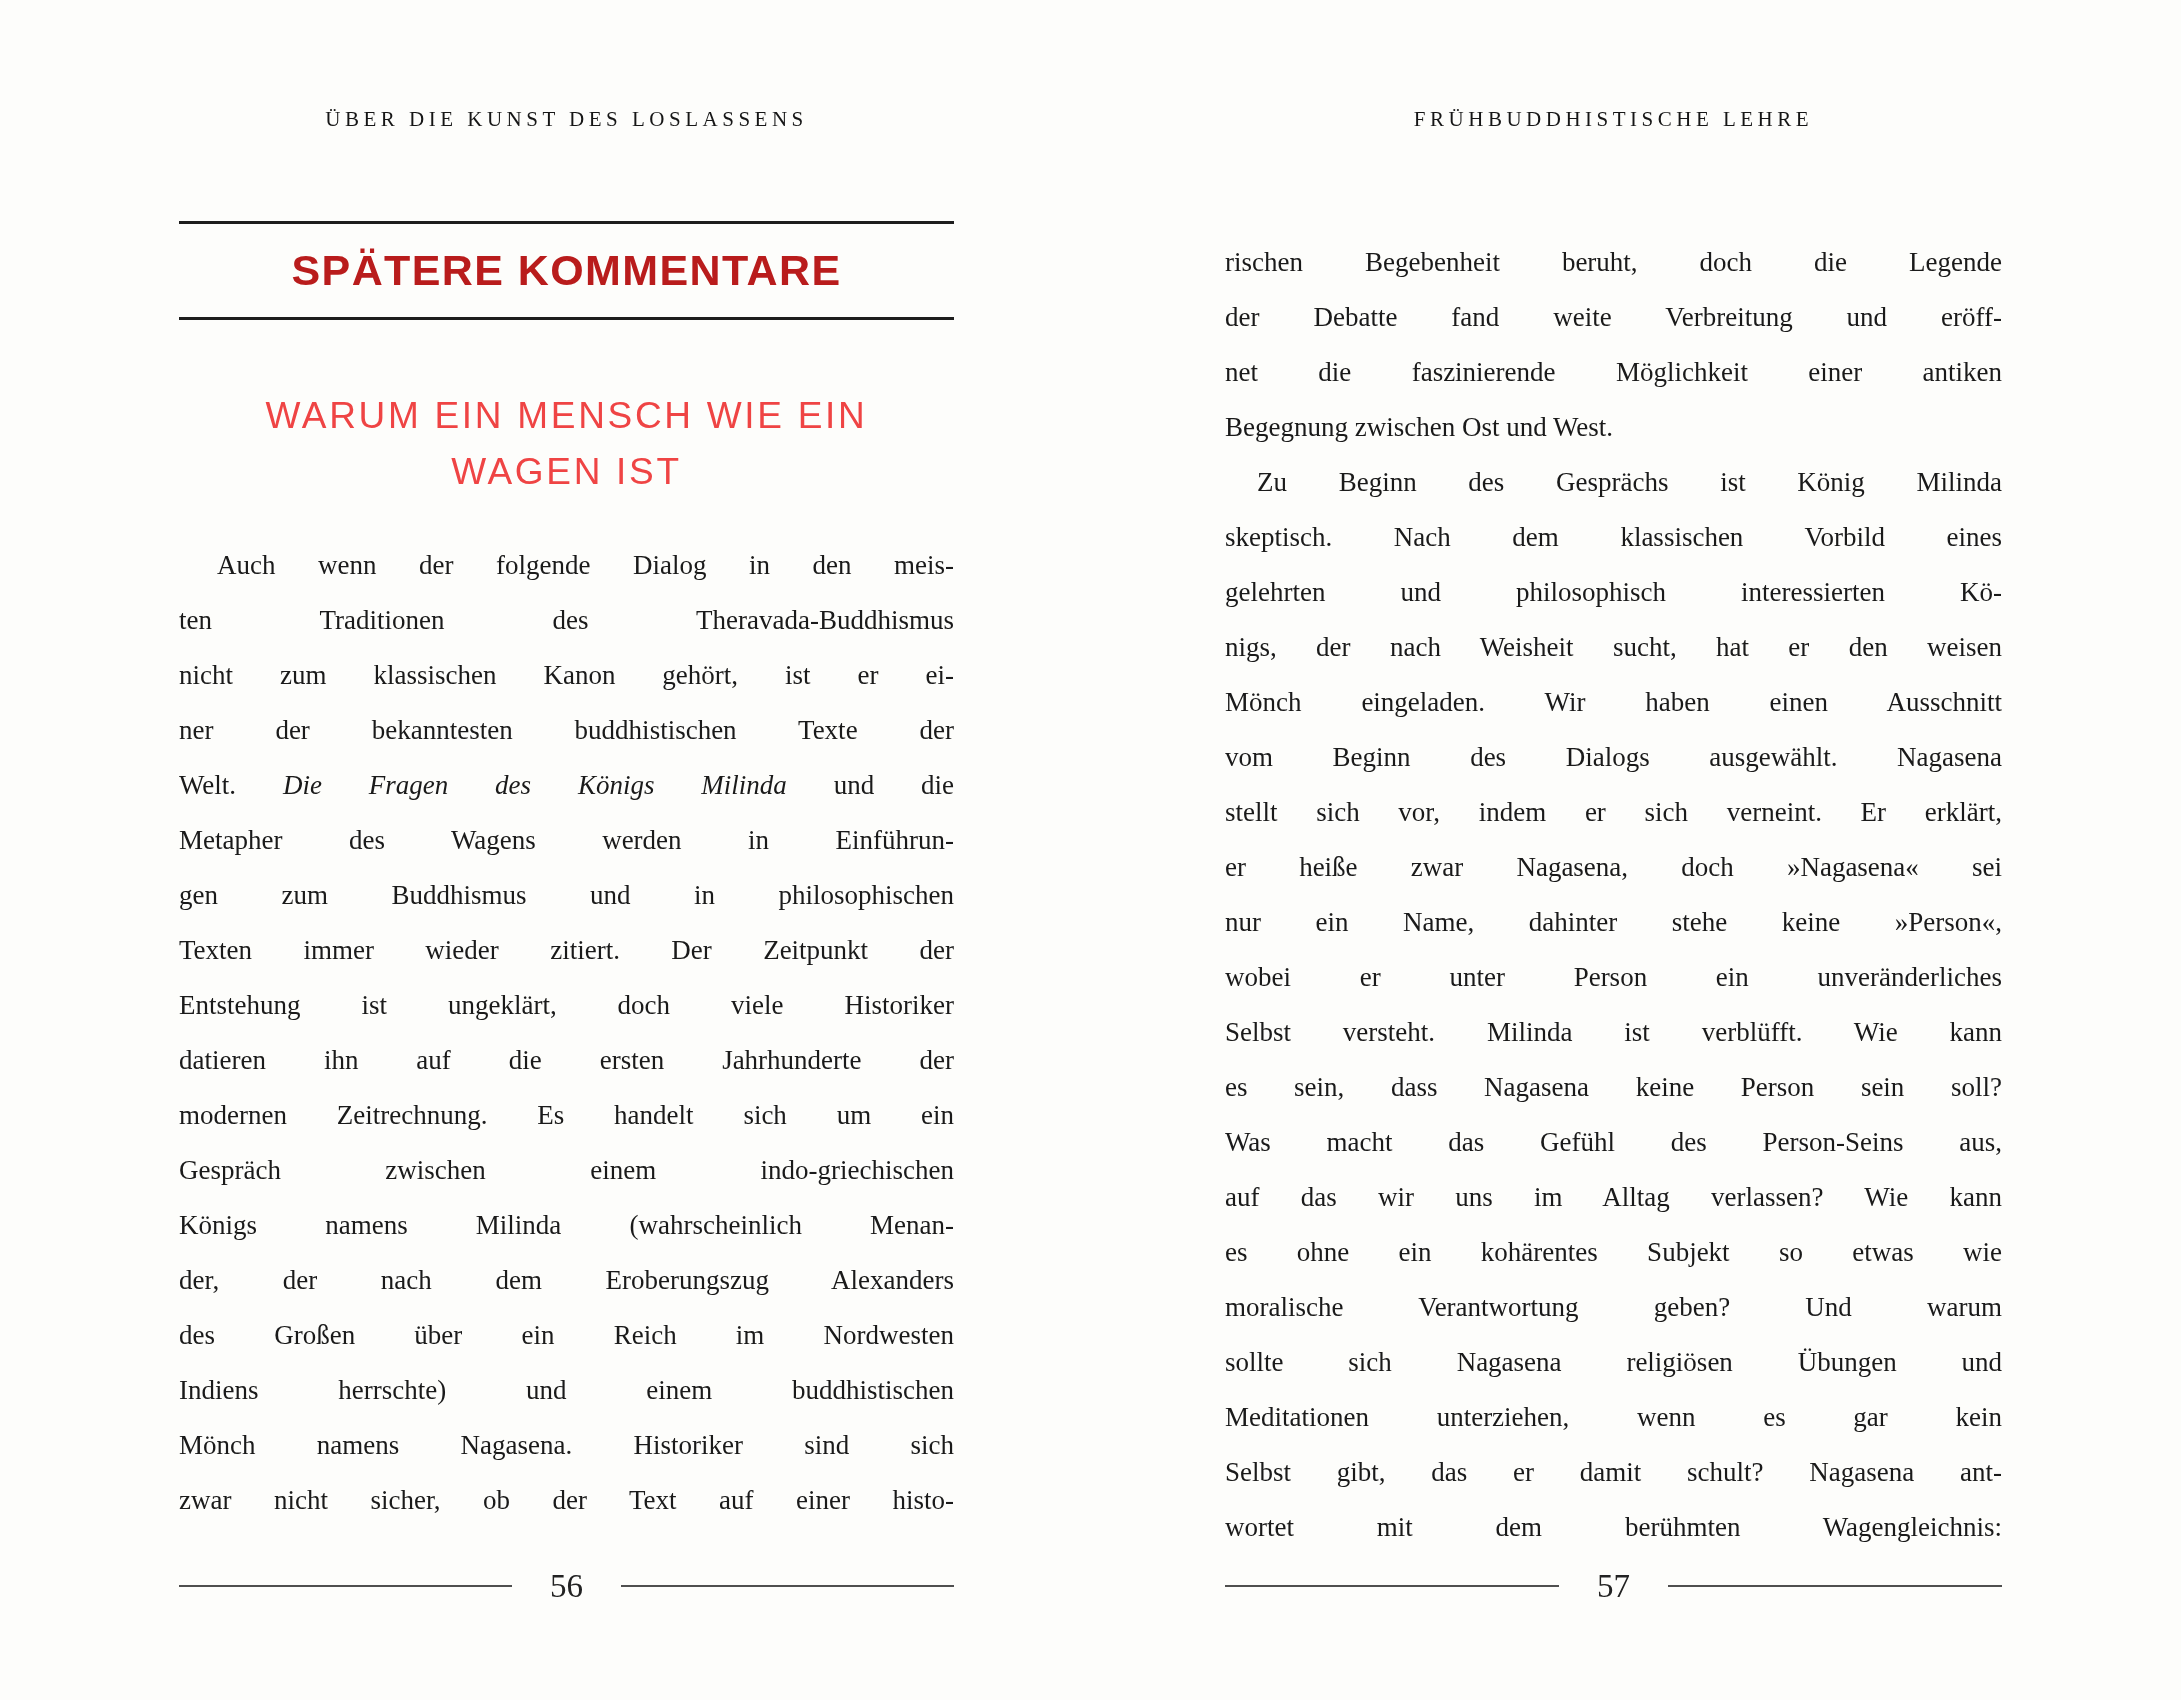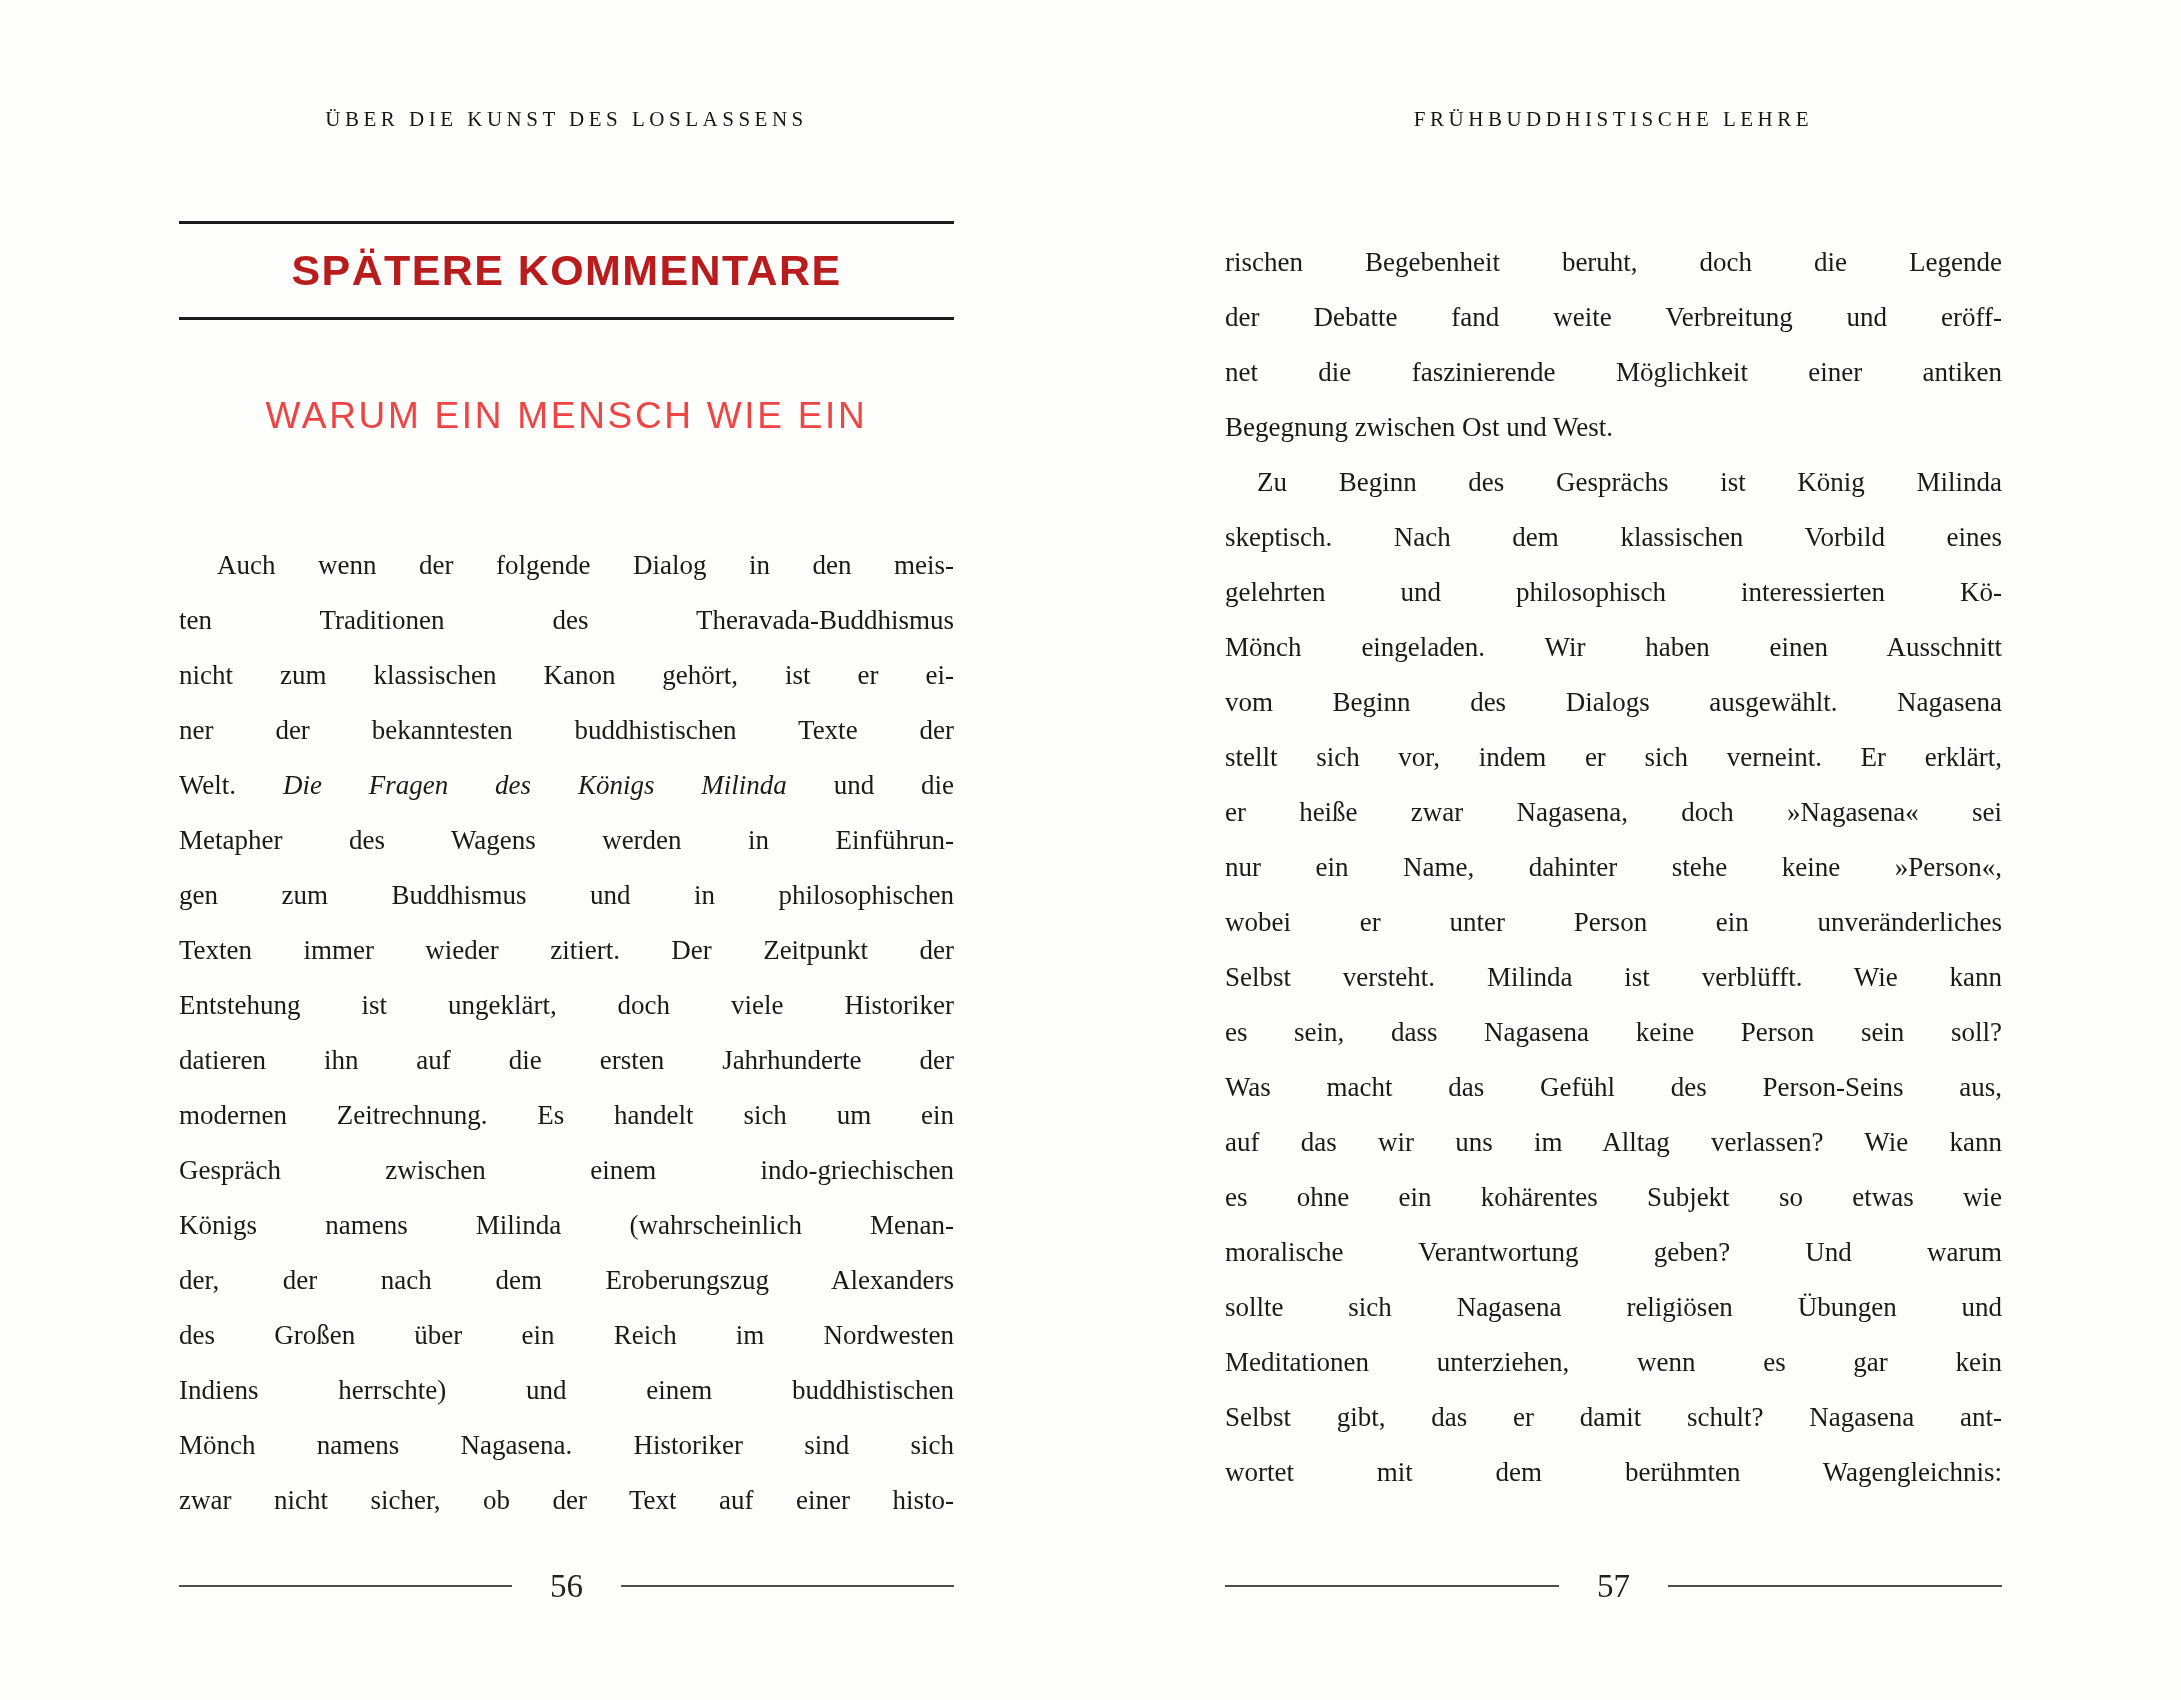--- a/index.html
+++ b/index.html
@@ -90,20 +90,21 @@
 
   <div class="page" id="left-page">
     <div class="running-head">ÜBER DIE KUNST DES LOSLASSENS</div>
 
     <div class="title-box">
       <div class="section-title">SPÄTERE KOMMENTARE</div>
     </div>
 
     <div class="subtitle">
         <div class="subline">WARUM EIN MENSCH WIE EIN</div>
+        <div class="subline">WAGEN IST</div>
       </div>
 
     <div class="body-text" id="left-body">
         <div class="bline indent">Auch wenn der folgende Dialog in den meis-</div>
         <div class="bline">ten Traditionen des Theravada-Buddhismus</div>
         <div class="bline">nicht zum klassischen Kanon gehört, ist er ei-</div>
         <div class="bline">ner der bekanntesten buddhistischen Texte der</div>
         <div class="bline"><span>Welt. </span><span class="it">Die Fragen des Königs Milinda</span><span> und die</span></div>
         <div class="bline">Metapher des Wagens werden in Einführun-</div>
         <div class="bline">gen zum Buddhismus und in philosophischen</div>
@@ -131,20 +132,21 @@
     <div class="running-head">FRÜHBUDDHISTISCHE LEHRE</div>
 
     <div class="body-text" id="right-body">
         <div class="bline">rischen Begebenheit beruht, doch die Legende</div>
         <div class="bline">der Debatte fand weite Verbreitung und eröff-</div>
         <div class="bline">net die faszinierende Möglichkeit einer antiken</div>
         <div class="bline pend">Begegnung zwischen Ost und West.</div>
         <div class="bline indent">Zu Beginn des Gesprächs ist König Milinda</div>
         <div class="bline">skeptisch. Nach dem klassischen Vorbild eines</div>
         <div class="bline">gelehrten und philosophisch interessierten Kö-</div>
+        <div class="bline">nigs, der nach Weisheit sucht, hat er den weisen</div>
         <div class="bline">Mönch eingeladen. Wir haben einen Ausschnitt</div>
         <div class="bline">vom Beginn des Dialogs ausgewählt. Nagasena</div>
         <div class="bline">stellt sich vor, indem er sich verneint. Er erklärt,</div>
         <div class="bline">er heiße zwar Nagasena, doch »Nagasena« sei</div>
         <div class="bline">nur ein Name, dahinter stehe keine »Person«,</div>
         <div class="bline">wobei er unter Person ein unveränderliches</div>
         <div class="bline">Selbst versteht. Milinda ist verblüfft. Wie kann</div>
         <div class="bline">es sein, dass Nagasena keine Person sein soll?</div>
         <div class="bline">Was macht das Gefühl des Person-Seins aus,</div>
         <div class="bline">auf das wir uns im Alltag verlassen? Wie kann</div>

